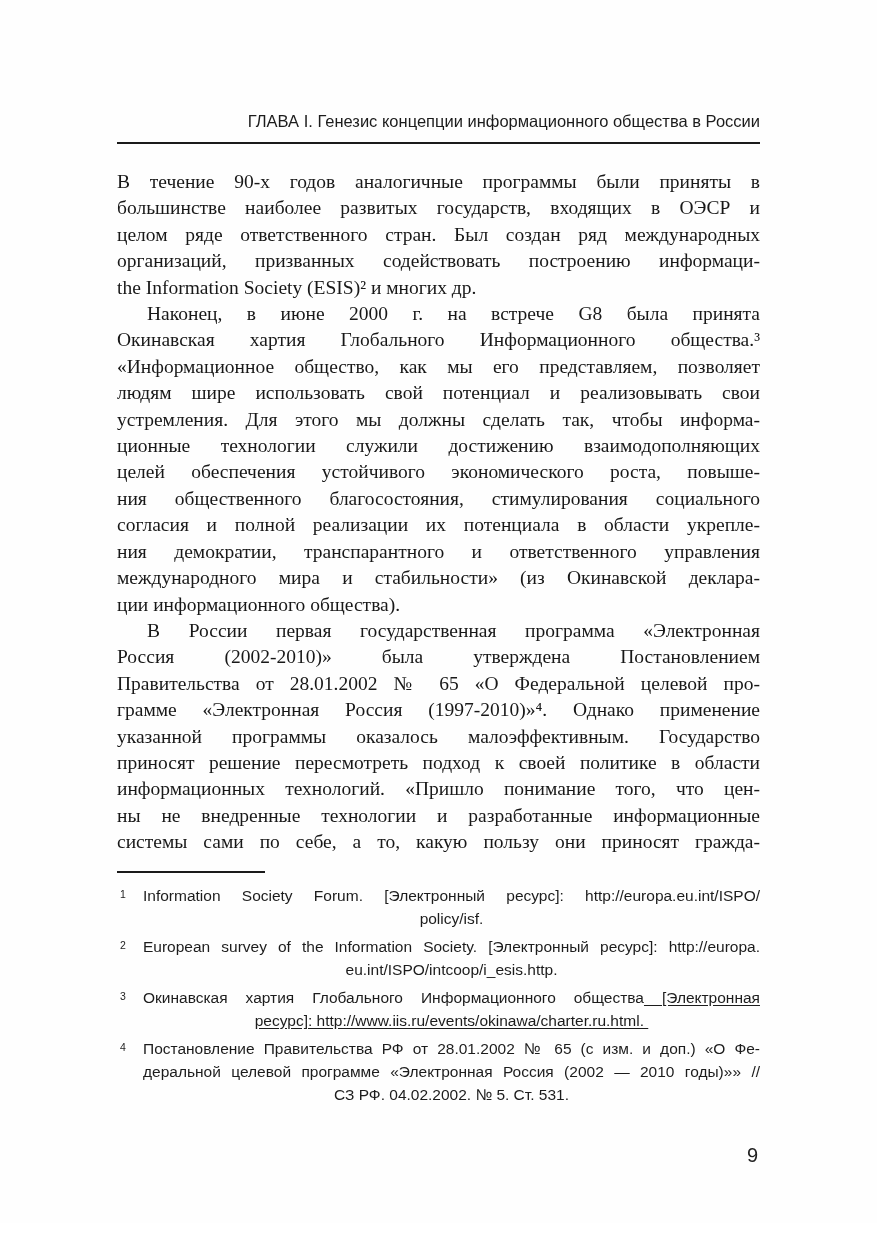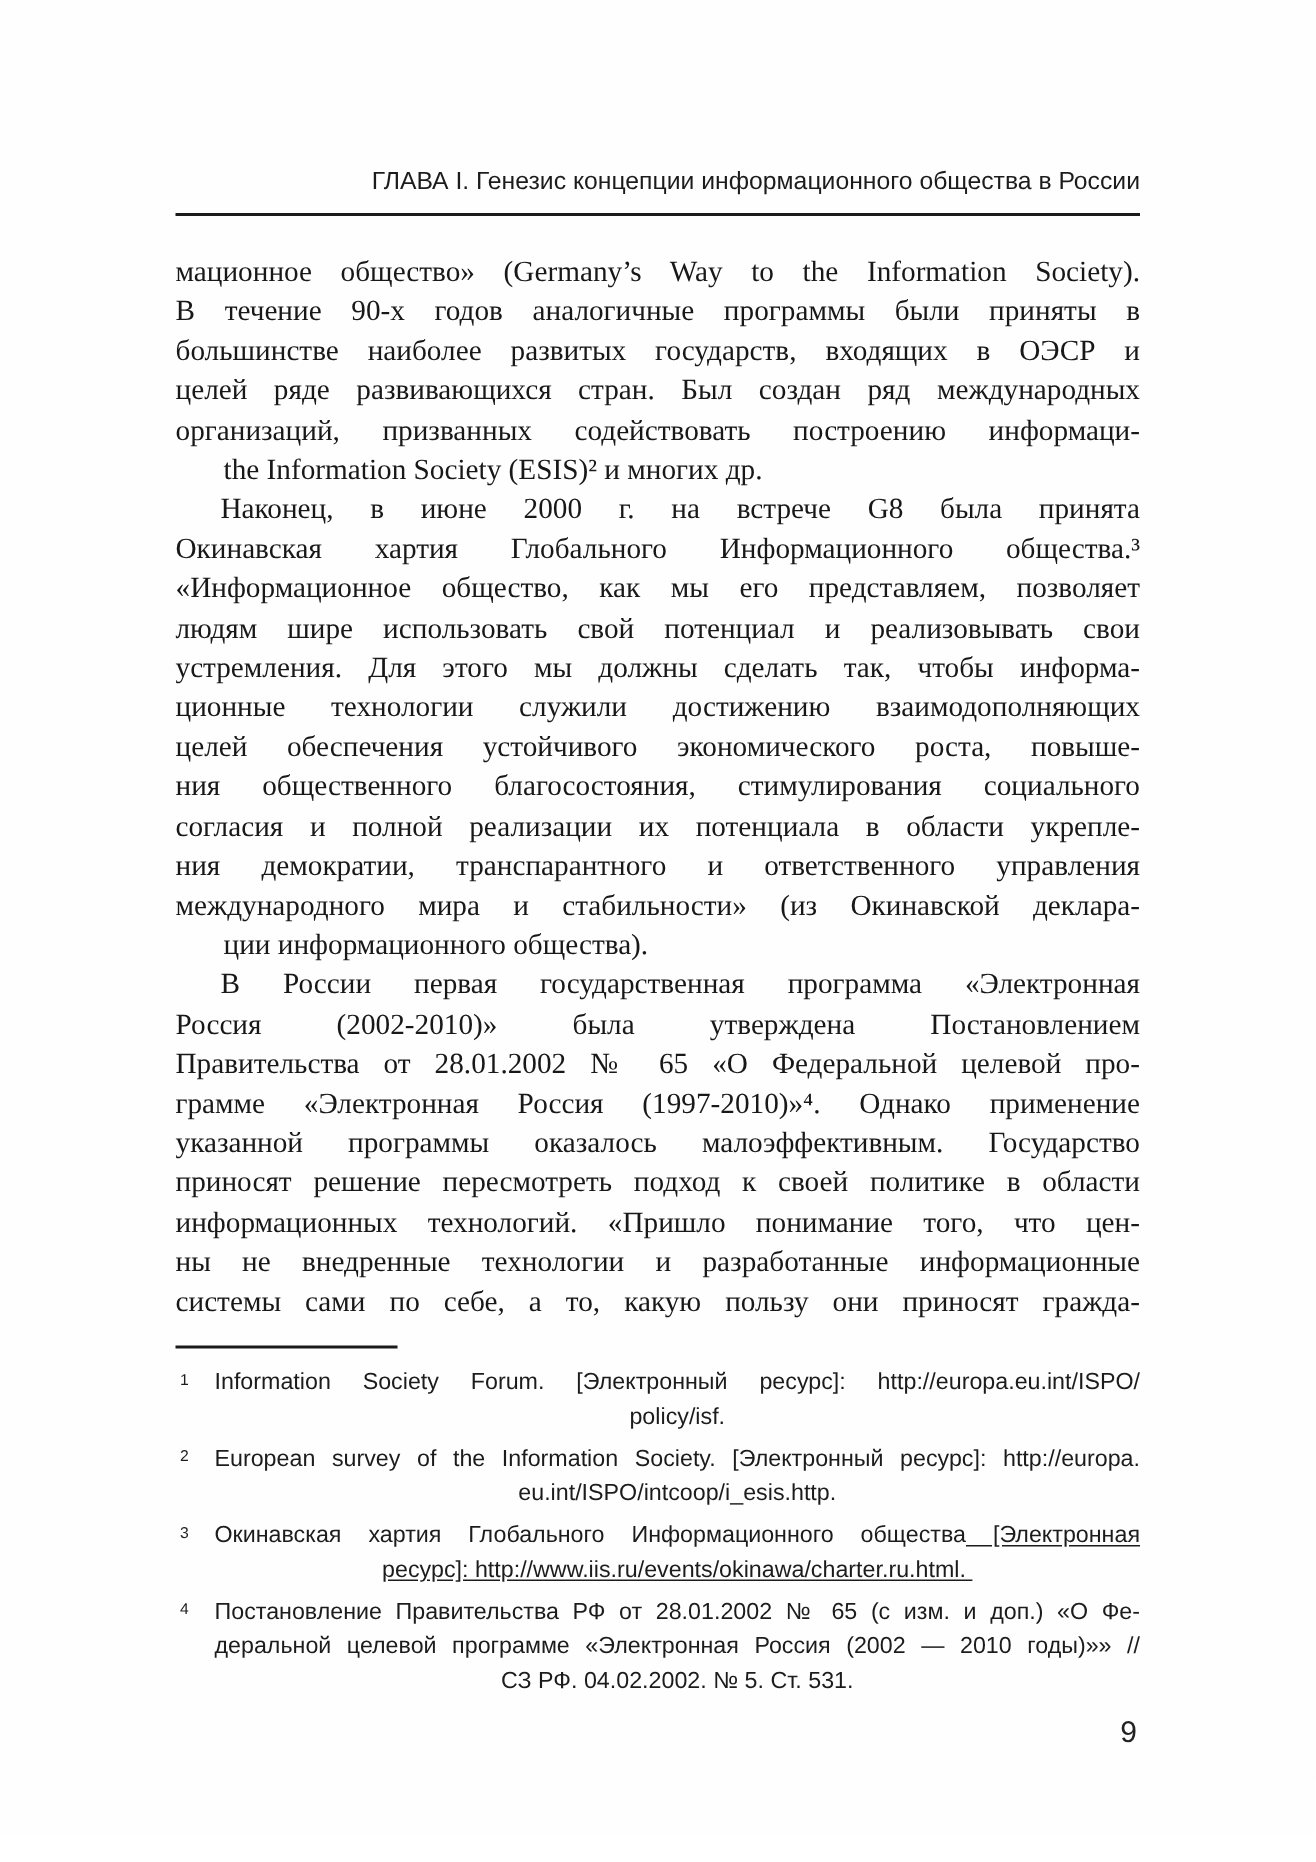--- a/index.html
+++ b/index.html
@@ -37,21 +37,20 @@
     color: #181818;
   }
   .line {
     text-align: justify;
     text-align-last: justify;
     white-space: normal;
   }
   .line.no-stretch {
     text-align: left;
     text-align-last: auto;
-    margin-left: 32px;
   }
   .para.indent-first .line:first-child { text-indent: 30px; }
   .fn-sep {
     width: 148px;
     height: 0;
     border-top: 2px solid #1a1a1a;
     margin-top: 15px;
   }
   .footnotes {
     margin-top: 11px;
@@ -94,24 +93,23 @@
 </style>
 </head>
 <body>
 
 <div class="page">
   <div class="main">
     <div class="running-head">ГЛАВА I. Генезис концепции информационного общества в России</div>
     <div class="head-rule"></div>
     <div class="body-text" id="body-text">
         <div class="para">
-          <div class="line">мационное общество» (Germany’s Way to the Information Society).</div>
           <div class="line">В течение 90-х годов аналогичные программы были приняты в</div>
           <div class="line">большинстве наиболее развитых государств, входящих в ОЭСР и</div>
-          <div class="line">целей ряде развивающихся стран. Был создан ряд международных</div>
+          <div class="line">целом ряде ответственного стран. Был создан ряд международных</div>
           <div class="line">организаций, призванных содействовать построению информаци-</div>
           <div class="line no-stretch">the Information Society (ESIS)² и многих др.</div>
         </div>
         <div class="para indent-first">
           <div class="line">Наконец, в июне 2000 г. на встрече G8 была принята</div>
           <div class="line">Окинавская хартия Глобального Информационного общества.³</div>
           <div class="line">«Информационное общество, как мы его представляем, позволяет</div>
           <div class="line">людям шире использовать свой потенциал и реализовывать свои</div>
           <div class="line">устремления. Для этого мы должны сделать так, чтобы информа-</div>
           <div class="line">ционные технологии служили достижению взаимодополняющих</div>

